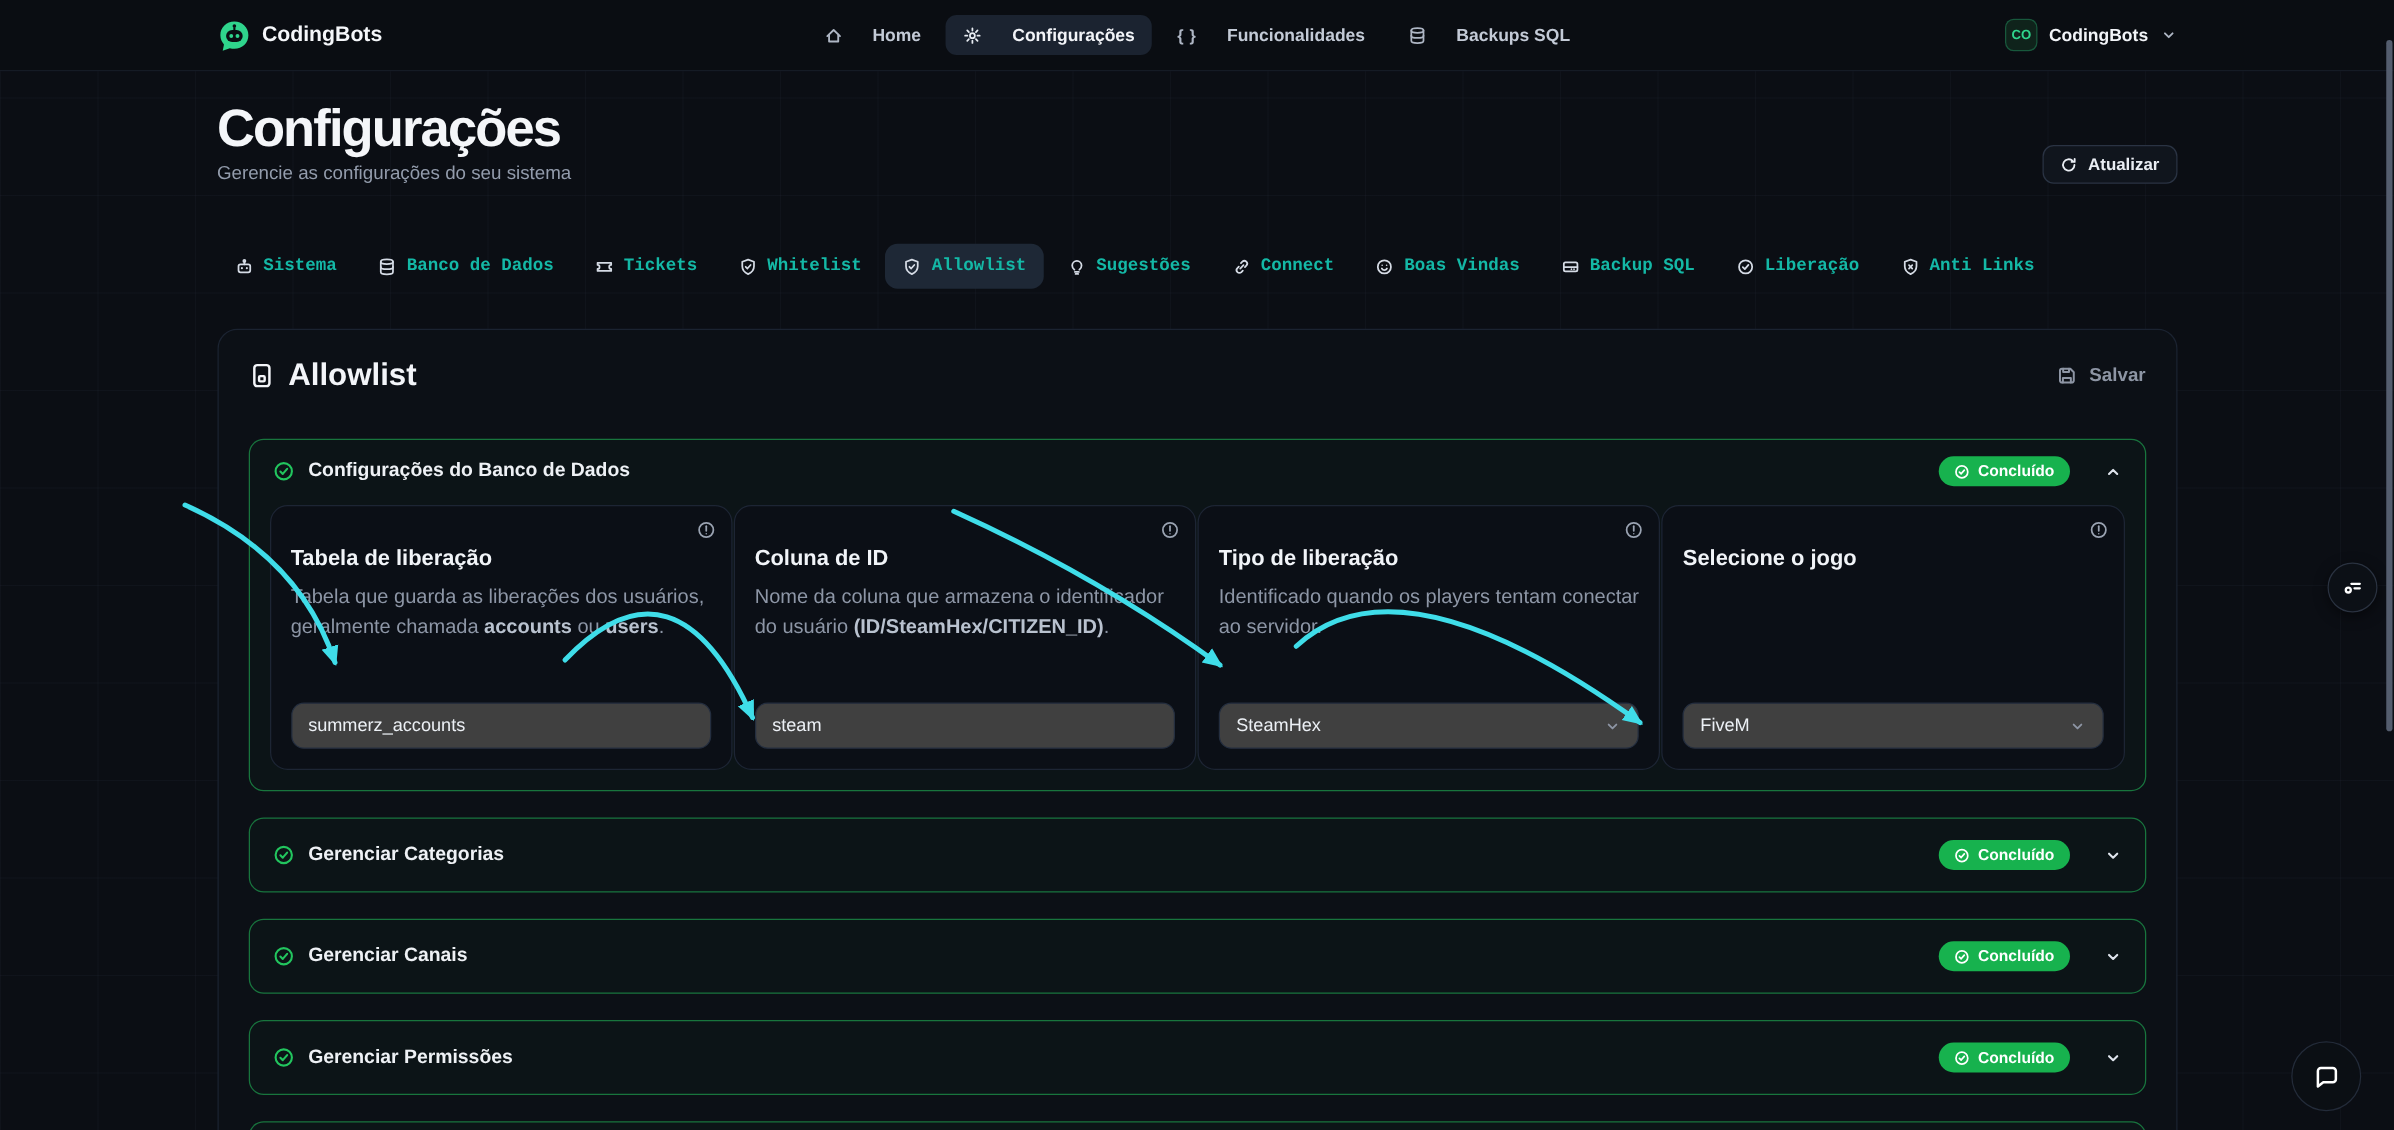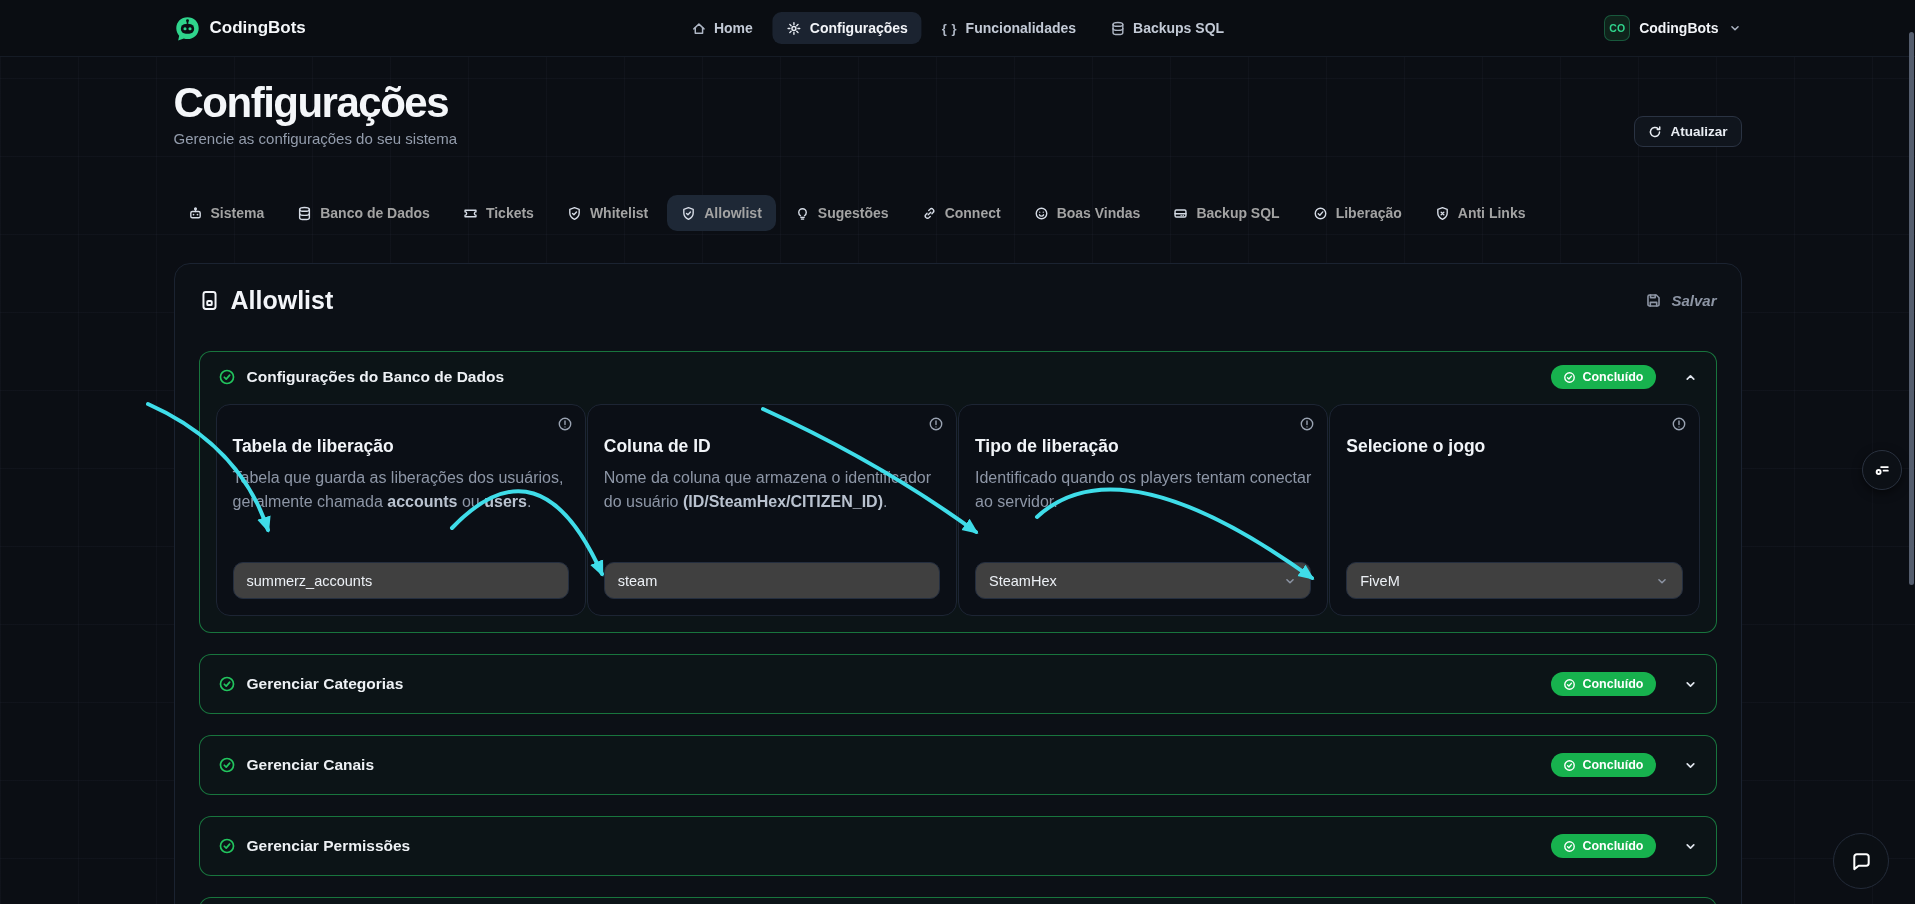--- a/index.html
+++ b/index.html
@@ -34,21 +34,21 @@
     position:relative;height:57px;background:#0a0d12;
     border-bottom:1px solid #151b25;z-index:3;
   }
   .header-inner{width:1568px;height:100%;margin:0 auto;display:flex;align-items:center;}
   .brand{display:flex;align-items:center;gap:9px;font-weight:700;font-size:17px;color:#f5f7fa;}
   .main-nav{
     position:absolute;left:50%;top:50%;transform:translate(-50%,-50%);
     display:flex;align-items:center;gap:6px;
   }
   .nav-item{
-    display:flex;align-items:center;gap:8px;padding:8px 14px;border-radius:9px;
+    display:flex;align-items:center;gap:24px;padding:8px 14px;border-radius:9px;
     font-size:14px;font-weight:600;color:#c3cad6;cursor:pointer;white-space:nowrap;text-align:right;
   }
   .nav-item svg,.nav-item .braces{color:#aeb6c4;}
   .nav-item.active{background:#1b2330;color:#f2f4f8;}
   .nav-item.active svg{color:#e8ecf2;}
   .braces{font-size:13px;font-weight:700;letter-spacing:1px;}
   .user-menu{margin-left:auto;display:flex;align-items:center;gap:9px;cursor:pointer;}
   .avatar{
     width:26px;height:26px;border-radius:7px;background:#0f231b;
     border:1px solid rgba(47,212,140,.3);color:var(--teal);
@@ -63,36 +63,36 @@
   .refresh-btn{
     display:flex;align-items:center;gap:8px;height:31px;padding:0 13px;
     background:#10151d;border:1px solid #2a3343;border-radius:9px;
     color:#e9edf3;font-size:13.5px;font-weight:700;cursor:pointer;
     font-family:inherit;
   }
   
   .tabs{margin-top:48px;display:flex;align-items:center;gap:5px;}
   .tab{
     display:flex;align-items:center;gap:8px;padding:10px 14px;border-radius:10px;
-    font-size:14px;font-weight:700;color:#a3a3a3;cursor:pointer;white-space:nowrap;
-    background:transparent;border:none;font-family:Liberation Sans, sans-serif;justify-content:flex-end;
+    font-size:14px;font-weight:700;color:#14b8a6;cursor:pointer;white-space:nowrap;
+    background:transparent;border:none;font-family:Liberation Mono, monospace;justify-content:flex-end;
   }
   .tab svg{color:#d5dbe5;}
   .tab.active{background:#1e2836;}
   
   .panel{
     margin-top:32px;background:var(--panel-bg);
     border:1px solid #1b2331;border-radius:16px;
     padding:22px 24px 40px;min-height:700px;
   }
   .panel-head{display:flex;align-items:center;justify-content:space-between;}
   .panel-title{display:flex;align-items:center;gap:11px;font-size:25px;font-weight:800;color:#f3f5f9;}
   .save-btn{
     display:flex;align-items:center;gap:9px;background:none;border:none;
-    color:#8d95a4;font-size:15px;font-weight:700;cursor:pointer;font-family:inherit;font-style:italic;
+    color:#8d95a4;font-size:15px;font-weight:700;cursor:pointer;font-family:inherit;
   }
   
   .gsection{
     border:1px solid var(--green-border);border-radius:12px;
     background:rgba(34,197,94,.025);margin-top:21px;
   }
   .gsection.first{margin-top:36px;}
   .gsection-head{display:flex;align-items:center;gap:11px;padding:13px 18px;cursor:pointer;}
   .gsection.collapsed .gsection-head{padding:17px 18px;}
   .gsection-title{font-size:15.5px;font-weight:700;color:#eef1f5;}

